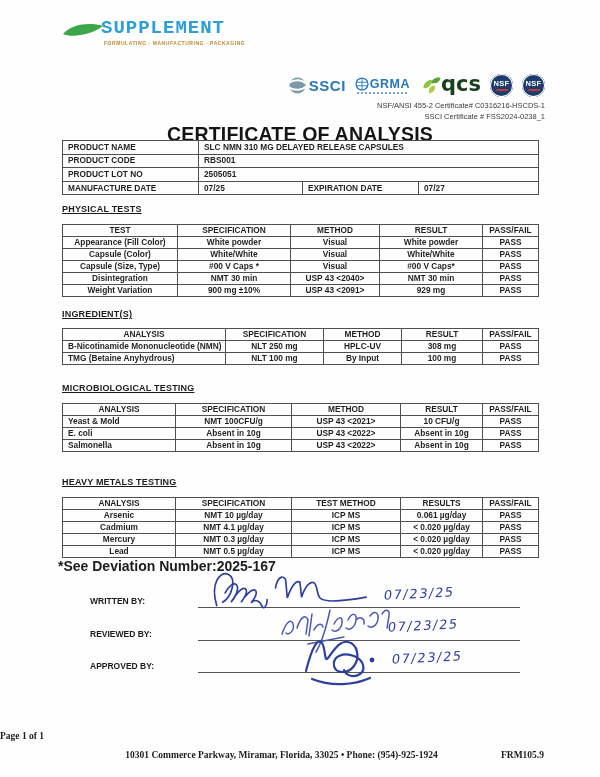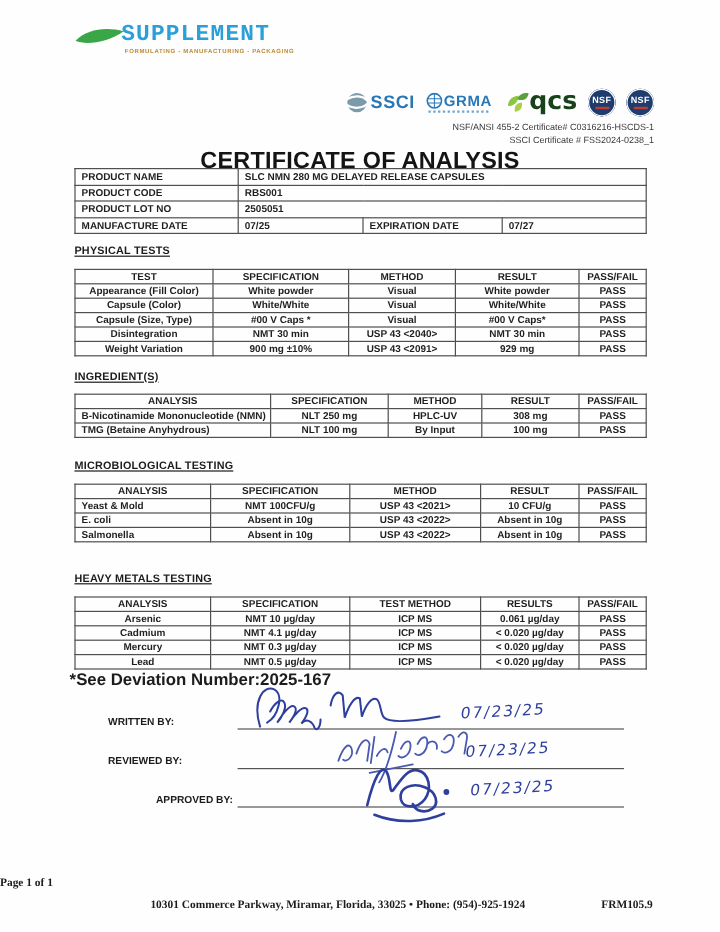--- a/index.html
+++ b/index.html
@@ -43,21 +43,21 @@
   #sec1-title{top:309px;} #tbl1{top:328px;}
   #sec2-title{top:383px;} #tbl2{top:403px;}
   #sec3-title{top:477px;} #tbl3{top:497px;}
   .deviation{position:absolute;top:558px;left:58px;font-size:14px;font-weight:800;color:#1c1c1c;}
 
   
   .sig-label{position:absolute;left:90px;font-size:8.5px;font-weight:800;color:#1c1c1c;}
   .sig-line{position:absolute;left:198px;width:322px;height:0;border-bottom:1.2px solid #555;}
   #sig-label-0{top:596px;} #sig-line-0{top:607px;}
   #sig-label-1{top:629px;} #sig-line-1{top:640px;}
-  #sig-label-2{top:661px;margin-left:40px;} #sig-line-2{top:672px;}
+  #sig-label-2{top:661px;} #sig-line-2{top:672px;}
   .sig-svg{position:absolute;pointer-events:none;}
   #sig-stroke-0{left:210px;top:566px;width:168px;height:48px;}
   #sig-stroke-1{left:276px;top:606px;width:128px;height:50px;}
   #sig-stroke-2{left:296px;top:631px;width:128px;height:55px;}
   .sig-date{position:absolute;font-size:13px;color:#2e3f9e;transform:skewX(-10deg) rotate(-3deg);letter-spacing:1.5px;font-family:"DejaVu Sans",sans-serif;}
   #sig-date-0{left:384px;top:586px;}
   #sig-date-1{left:388px;top:618px;}
   #sig-date-2{left:392px;top:650px;}
 
   
@@ -127,21 +127,21 @@
   <table class="doc-table info-table">
     <colgroup>
         <col style="width:136px">
         <col style="width:104px">
         <col style="width:116px">
         <col style="width:120px">
       </colgroup>
     <tbody>
       <tr>
         <td>PRODUCT NAME</td>
-        <td colspan="3">SLC NMN 280 MG DELAYED RELEASE CAPSULES</td>
+        <td colspan="3">SLC NMN 310 MG DELAYED RELEASE CAPSULES</td>
       </tr>
       <tr>
         <td>PRODUCT CODE</td>
         <td colspan="3">RBS001</td>
       </tr>
       <tr>
         <td>PRODUCT LOT NO</td>
         <td colspan="3">2505051</td>
       </tr>
       <tr>

